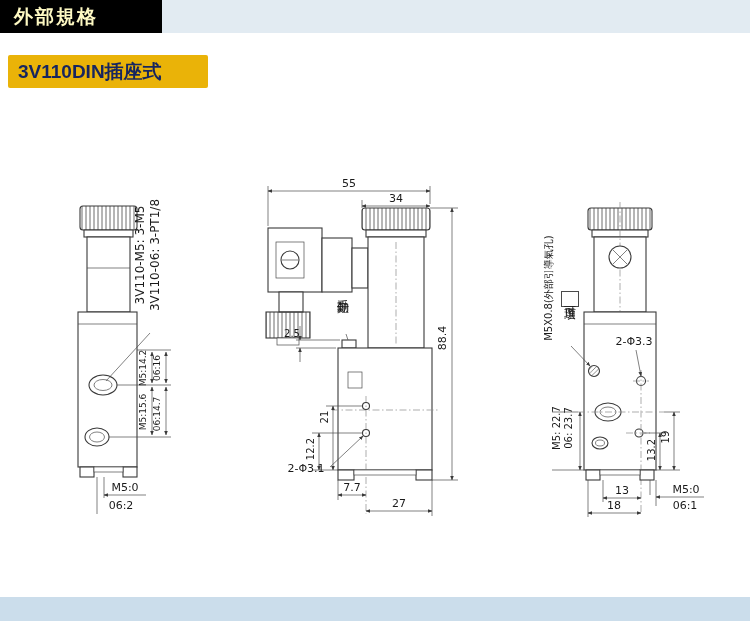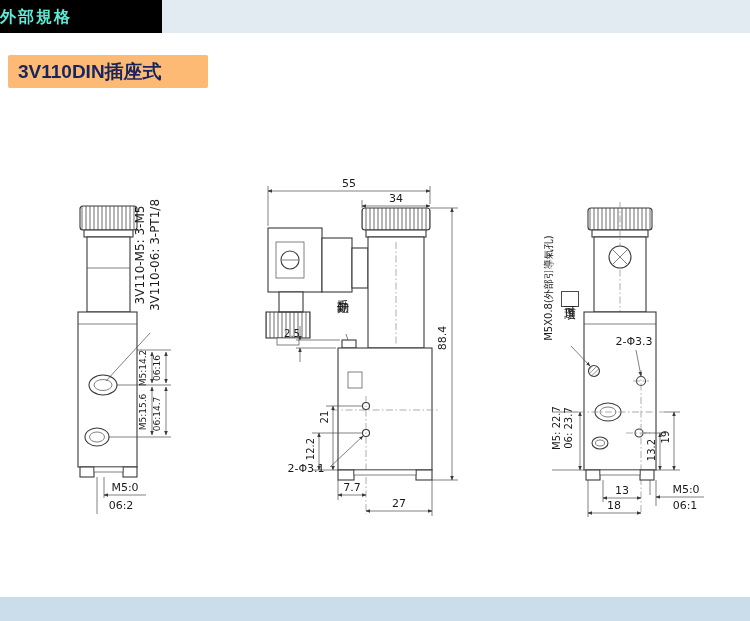--- a/index.html
+++ b/index.html
@@ -1,22 +1,22 @@
 <!DOCTYPE html>
 <html><head>
 <meta charset="utf-8">
 <style>
   * { margin:0; padding:0; box-sizing:border-box; }
   html,body { width:750px; height:621px; }
   body { position:relative; background:#ffffff; font-family:"Liberation Sans", sans-serif; overflow:hidden; }
 
   .top-strip { position:absolute; left:0; top:0; width:750px; height:33px; background:#e2ebf2; }
-  .title-block { position:absolute; left:0; top:0; width:162px; height:33px; background:#000000; color:#5eead4;
-                 font-size:16px; font-weight:bold; line-height:33px; letter-spacing:2px; }
-  .subtitle-block { position:absolute; left:8px; top:55px; width:200px; height:33px; background:#fdba74; color:#16255f;
+  .title-block { position:absolute; left:0; top:0; width:162px; height:33px; background:#000000; color:#fef9c3;
+                 font-size:19px; font-weight:bold; line-height:33px; padding-left:14px; letter-spacing:2px; }
+  .subtitle-block { position:absolute; left:8px; top:55px; width:200px; height:33px; background:#eab308; color:#16255f;
                     font-size:19px; font-weight:bold; line-height:33px; padding-left:10px; border-radius:2px; }
   .bottom-strip { position:absolute; left:0; top:597px; width:750px; height:24px; background:#cbddeb; }
 
   svg.drawing { position:absolute; left:0; top:0; }
 
   .vtext { position:absolute; writing-mode:vertical-rl; text-orientation:upright; font-size:12px; color:#1a1a1a;
            line-height:1; letter-spacing:2px; }
   .vtext.boxed { border:1px solid #4a4a4a; padding:4px 2px; background:#ffffff; }
 
   

